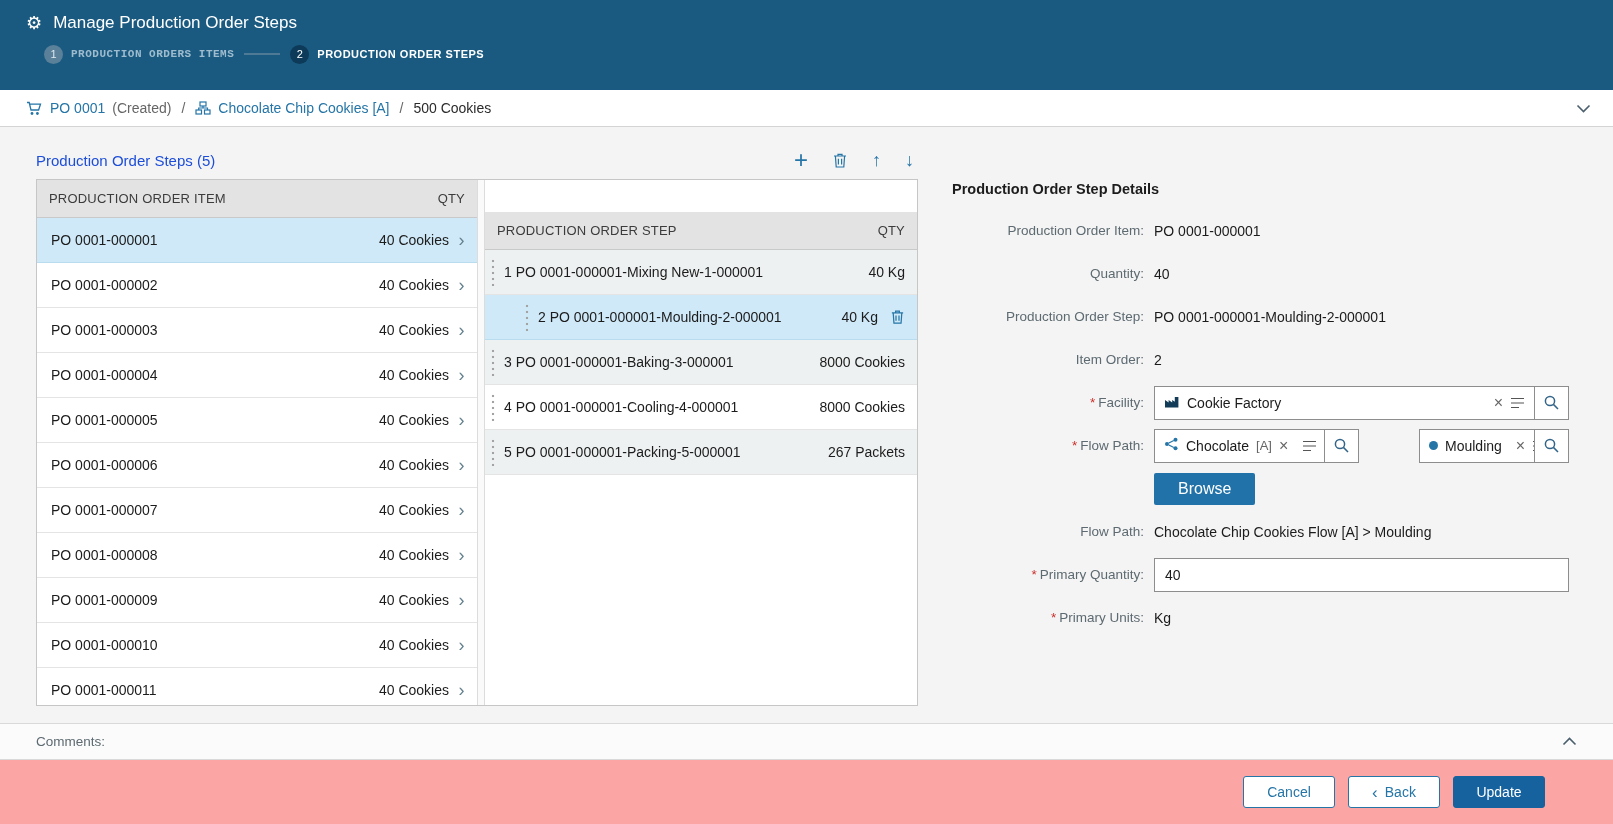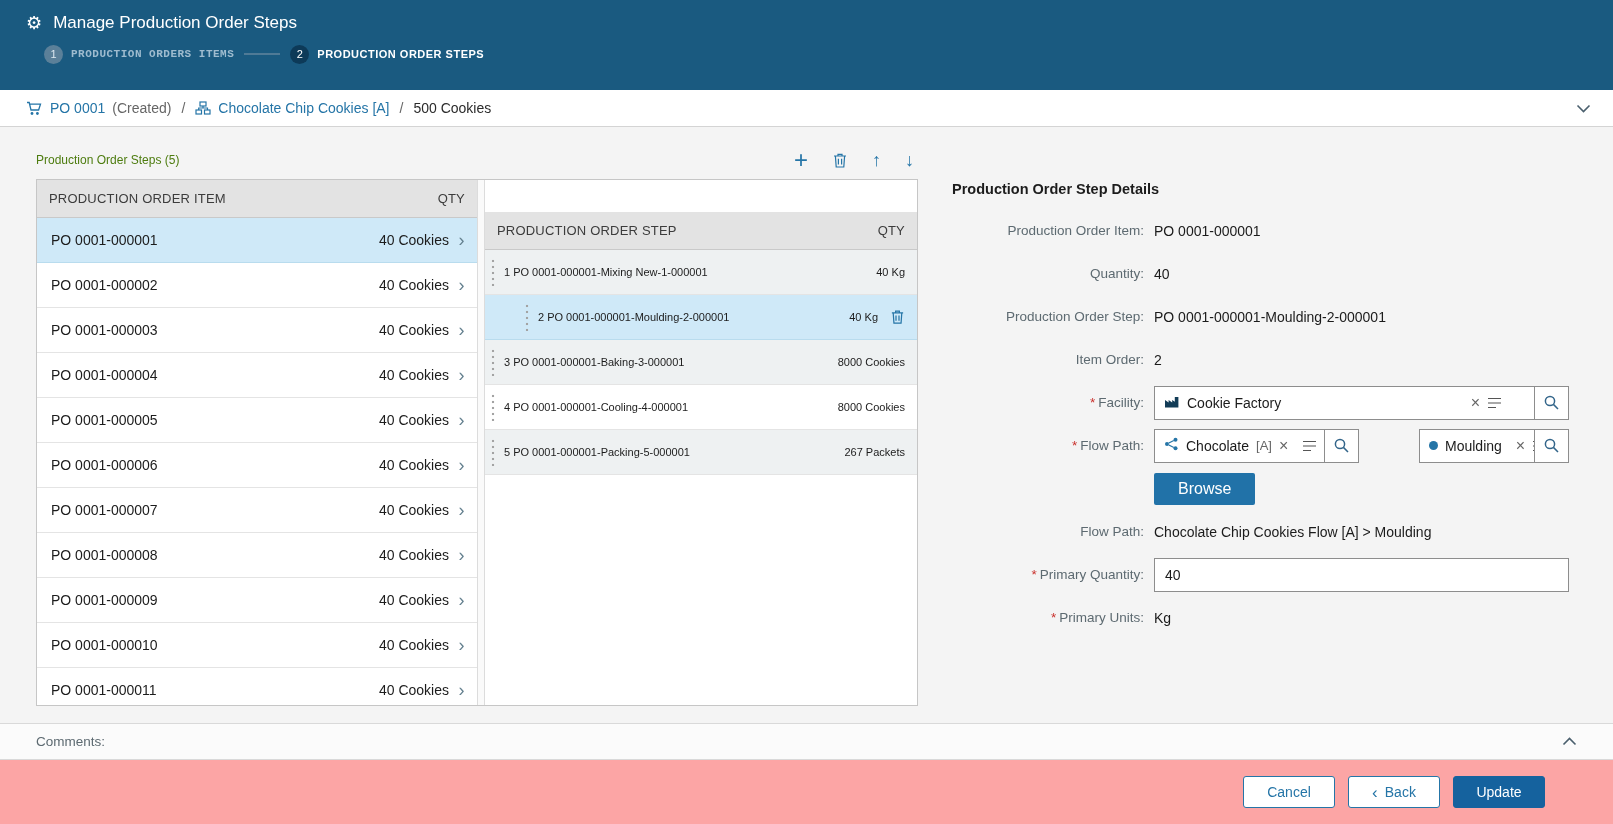--- a/index.html
+++ b/index.html
@@ -27,54 +27,54 @@
   .bc-status { color:#666; }
   .bc-sep { color:#666; margin:0 3px; }
   .bc-qty { color:#2b2b2b; }
   .bc-spacer { flex:1; }
   .bc-caret { cursor:pointer; display:flex; align-items:center; }
 
   
   .main { flex:1; display:flex; padding:14px 36px 0 36px; min-height:0; }
   .left-col { width:882px; flex:none; display:flex; flex-direction:column; }
   .list-toolbar-row { height:38px; display:flex; align-items:center; justify-content:space-between; }
-  .section-title { font-size:12px; font-weight:500; color:#4d7c0f; }
+  .section-title { font-size:15px; font-weight:500; color:#1d4ed8; }
   .toolbar { display:flex; align-items:center; gap:24px; padding-right:4px; }
   .tb-icon { color:#2575a7; cursor:pointer; display:flex; align-items:center; }
   .tb-plus { font-size:24px; font-weight:300; line-height:1; }
   .tb-arrow { font-size:18px; font-weight:700; line-height:1; }
 
   .tables { display:flex; height:527px; border:1px solid #c6c6c6; background:#fff; overflow:hidden; }
   .items-table { width:440px; flex:none; overflow:hidden; }
   .scroll-strip { width:8px; flex:none; background:#fafafa; border-left:1px solid #dcdcdc; border-right:1px solid #dcdcdc; }
   .steps-table { flex:1; overflow:hidden;margin-top:32px; }
   .thead { height:38px; background:#e3e3e3; border-bottom:1px solid #c9c9c9; display:flex; align-items:center; padding:0 12px; font-size:13px; color:#3c3c3c; letter-spacing:.2px; }
   .thead .hq { margin-left:auto; }
 
   .irow { height:45px; display:flex; align-items:center; padding:0 10px 0 14px; border-bottom:1px solid #e4e4e4; font-size:14px; color:#1c1c1c; background:#fff; cursor:pointer; }
   .irow .cell-qty { margin-left:auto; }
   .irow .chev { color:#64808f; font-size:18px; margin-left:7px; width:11px; text-align:center; line-height:1; }
   .irow.sel { background:#cfe9f8; border-bottom-color:#b9dcee; }
 
-  .srow { height:45px; display:flex; align-items:center; padding:0 12px 0 0; border-bottom:1px solid #e4e4e4; font-size:11px; color:#1c1c1c; background:#fff; cursor:pointer; }
+  .srow { height:45px; display:flex; align-items:center; padding:0 12px 0 0; border-bottom:1px solid #e4e4e4; font-size:14px; color:#1c1c1c; background:#fff; cursor:pointer; }
   .srow.alt { background:#eef1f2; }
   .srow.sel { background:#cfe9f8; border-bottom-color:#b9dcee;padding-left:34px; }
   .grip { width:6px; height:28px; margin:0 8px 0 5px; flex:none; cursor:grab;
           background-image:radial-gradient(circle, #a3a3a3 1.1px, transparent 1.6px); background-size:6px 6px; background-position:center top; }
   .cell-qty.bold { margin-left:auto; font-weight:400; }
   .row-trash { margin-left:12px; display:flex; align-items:center; cursor:pointer; }
 
   
   .details { flex:1; padding:40px 0 0 34px; min-width:0; }
   .details-title { font-size:14.5px; font-weight:700; color:#1c1c1c; margin-bottom:12px; }
   .drow { display:flex; align-items:center; min-height:43px; }
   .dlabel { width:192px; flex:none; display:flex; justify-content:flex-end; align-items:center; gap:3px; color:#5d6a71; font-size:13.5px; }
   .req { color:#c9302c; font-size:13.5px; }
   .dvalue { margin-left:10px; font-size:14px; color:#1b1b1b; }
-  .dcontrol { margin-left:10px;gap:23px; }
+  .dcontrol { margin-left:10px; }
 
   .combo { display:flex; align-items:stretch; height:34px; background:#fff; border:1px solid #8d8d8d; }
   .combo-main { display:flex; align-items:center; gap:7px; padding:0 9px; flex:1; min-width:0; }
   .combo-text { font-size:14px; color:#1b1b1b; white-space:nowrap; }
   .combo-tag { font-size:13px; color:#666; white-space:nowrap; }
   .combo-clear { color:#666; font-size:16px; line-height:1; cursor:pointer; }
   .combo-spacer { flex:1; }
   .combo-list { display:flex; align-items:center; cursor:pointer; }
   .combo-search { width:34px; flex:none; border-left:1px solid #8d8d8d; display:flex; align-items:center; justify-content:center; cursor:pointer; background:#fff; }
   .facility-combo { width:415px; }

